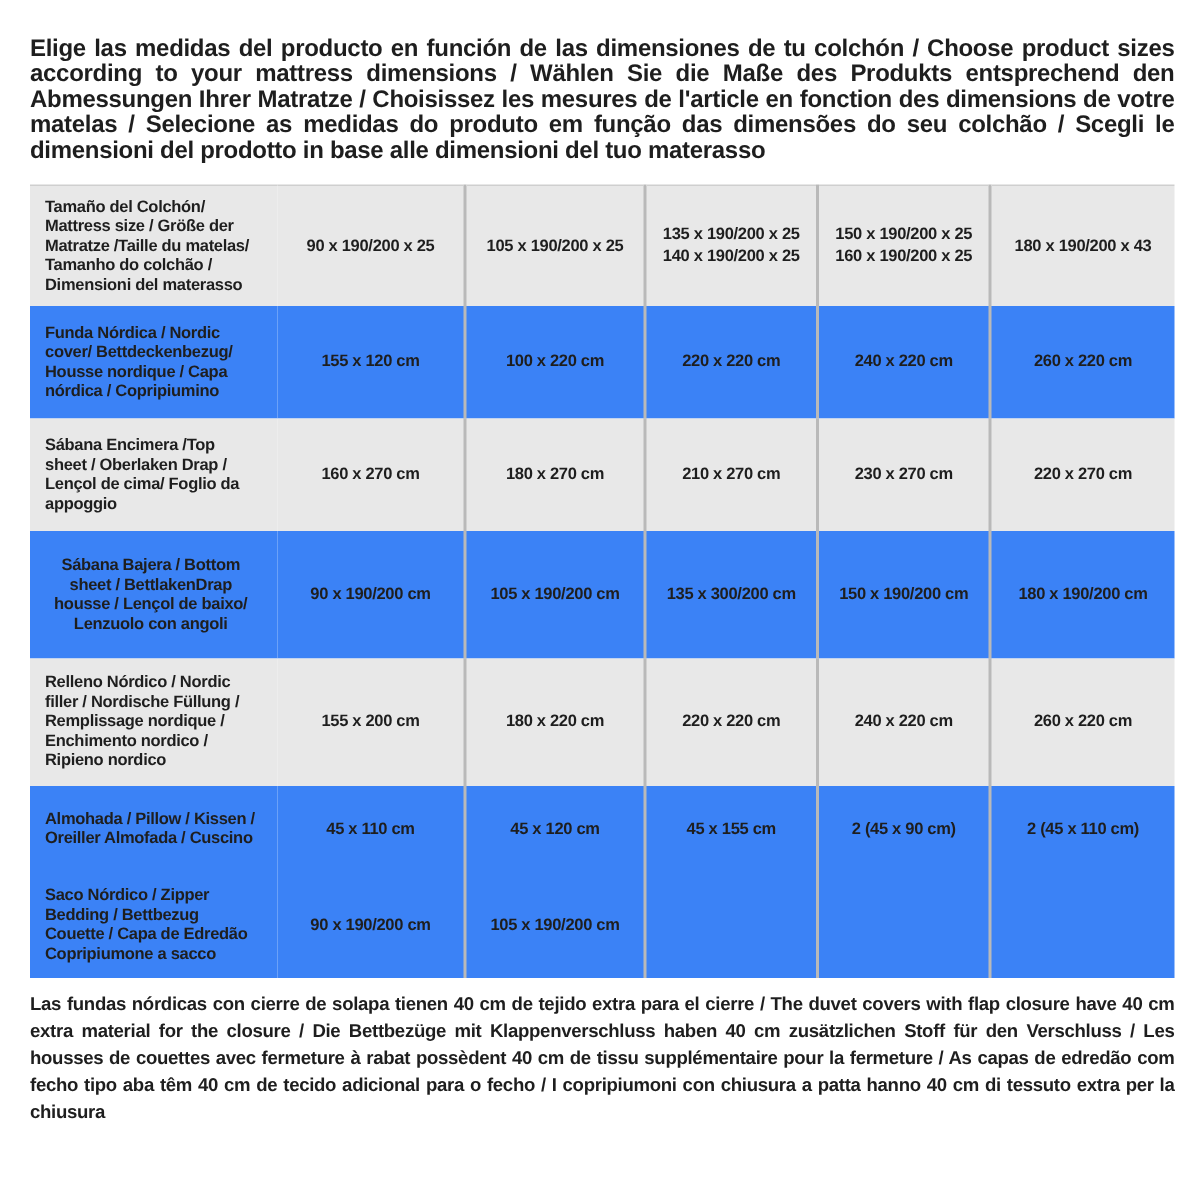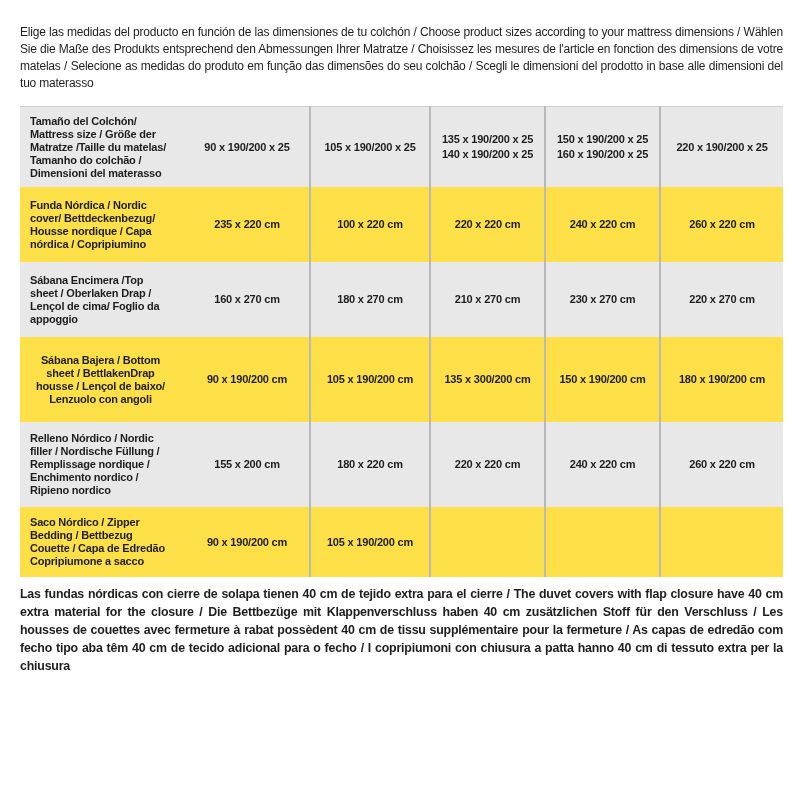--- a/index.html
+++ b/index.html
@@ -12,41 +12,41 @@
     font-family: "Liberation Sans", sans-serif;
     color: #1e1e1e;
   }
   .page {
     width: 800px;
     height: 800px;
     box-sizing: border-box;
     padding: 24px 17px 0 20px;
   }
   .intro {
-    font-size: 12px;
+    font-size: 16px;
     line-height: 17px;
-    font-weight: 400;
+    font-weight: 700;
     letter-spacing: -0.2px;
     text-align: justify;
     margin: 0 0 14px 0;
   }
   table.sizes {
     border-collapse: collapse;
     table-layout: fixed;
     width: 763px;
     border-top: 1px solid #cfcfcf;
   }
   table.sizes col.c-label { width: 165px; }
   table.sizes col.c1 { width: 125px; }
   table.sizes col.c2 { width: 120px; }
   table.sizes col.c3 { width: 115px; }
   table.sizes col.c4 { width: 115px; }
   table.sizes col.c5 { width: 123px; }
   table.sizes tr.alt { background: #e8e8e8; }
-  table.sizes tr.plain { background: #fde047; }
+  table.sizes tr.plain { background: #3b82f6; }
   table.sizes th, table.sizes td {
     font-weight: 700;
     font-size: 11px;
     letter-spacing: -0.2px;
     vertical-align: middle;
     padding: 4px 6px;
   }
   table.sizes th {
     text-align: left;
     line-height: 13px;
@@ -95,25 +95,25 @@
     </colgroup>
     <tbody>
       <tr class="r1 alt">
         <th>Tamaño del Colchón/ Mattress size / Größe der Matratze /Taille du matelas/ Tamanho do colchão / Dimensioni del materasso</th>
         <td class="first">90 x 190/200 x 25</td>
         <td>105 x 190/200 x 25</td>
         <td>135 x 190/200 x 25
 140 x 190/200 x 25</td>
         <td>150 x 190/200 x 25
 160 x 190/200 x 25</td>
-        <td>220 x 190/200 x 25</td>
+        <td>180 x 190/200 x 43</td>
       </tr>
       <tr class="r2 plain">
         <th>Funda Nórdica /  Nordic cover/ Bettdeckenbezug/ Housse nordique  / Capa nórdica / Copripiumino</th>
-        <td class="first">235 x 220 cm</td>
+        <td class="first">155 x 120 cm</td>
         <td>100 x 220 cm</td>
         <td>220 x 220 cm</td>
         <td>240 x 220 cm</td>
         <td>260 x 220 cm</td>
       </tr>
       <tr class="r3 alt">
         <th>Sábana Encimera /Top sheet / Oberlaken Drap / Lençol de cima/ Foglio da appoggio</th>
         <td class="first">160 x 270 cm</td>
         <td>180 x 270 cm</td>
         <td>210 x 270 cm</td>
@@ -129,20 +129,28 @@
         <td>180 x 190/200 cm</td>
       </tr>
       <tr class="r5 alt">
         <th>Relleno Nórdico / Nordic filler / Nordische Füllung / Remplissage nordique / Enchimento nordico / Ripieno nordico</th>
         <td class="first">155 x 200 cm</td>
         <td>180 x 220 cm</td>
         <td>220 x 220 cm</td>
         <td>240 x 220 cm</td>
         <td>260 x 220 cm</td>
       </tr>
+      <tr class="r6 plain">
+        <th>Almohada  / Pillow / Kissen / Oreiller Almofada / Cuscino</th>
+        <td class="first">45 x 110 cm</td>
+        <td>45 x 120 cm</td>
+        <td>45 x 155 cm</td>
+        <td>2 (45 x 90 cm)</td>
+        <td>2 (45 x 110 cm)</td>
+      </tr>
       <tr class="r8 plain">
         <th>Saco Nórdico / Zipper Bedding / Bettbezug Couette  / Capa de Edredão Copripiumone a sacco</th>
         <td class="first">90 x 190/200 cm</td>
         <td>105 x 190/200 cm</td>
         <td></td>
         <td></td>
         <td></td>
       </tr>
     </tbody>
   </table>

